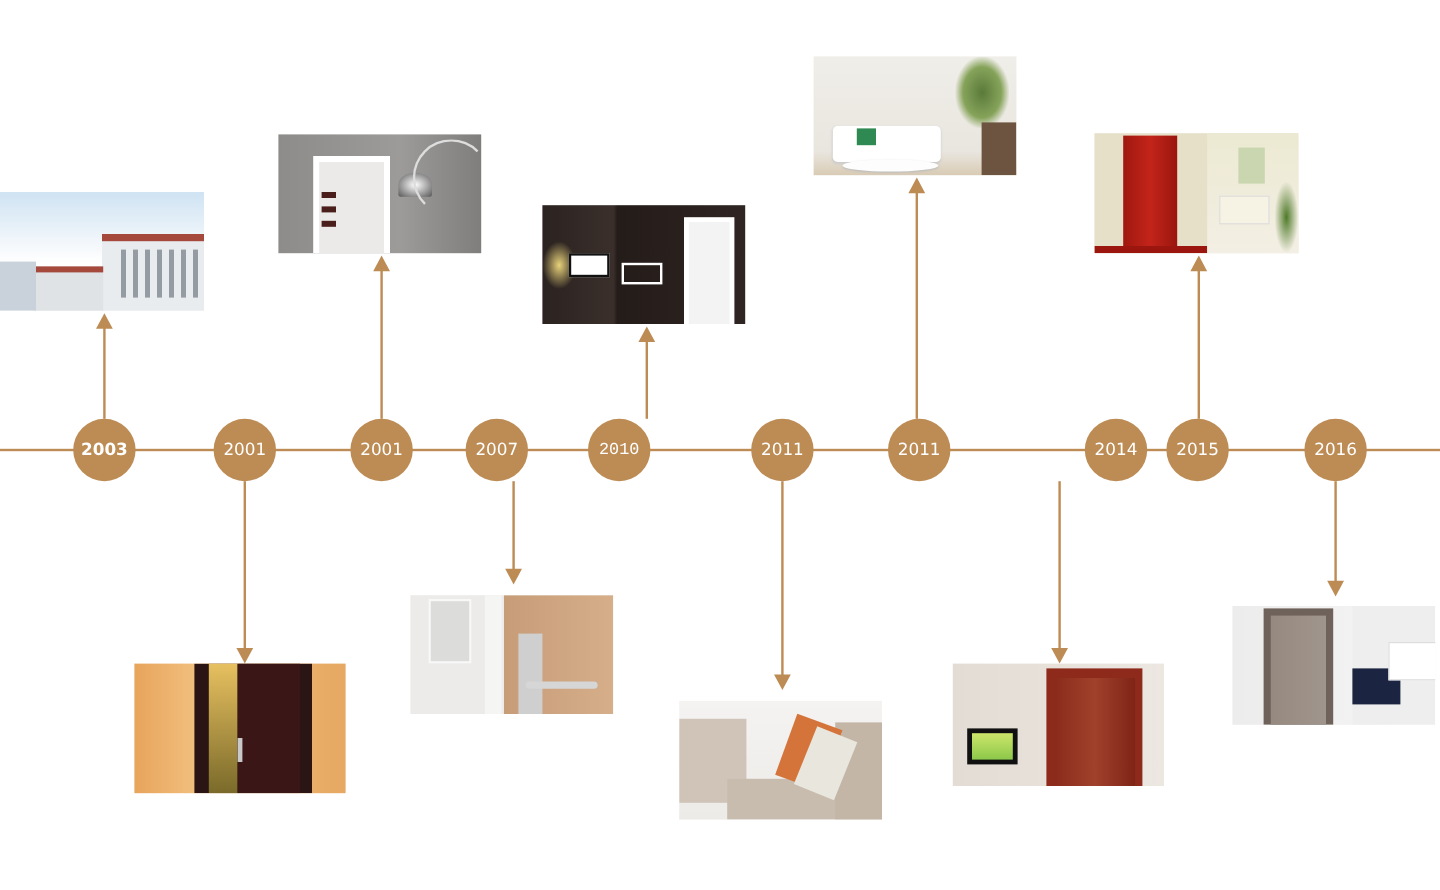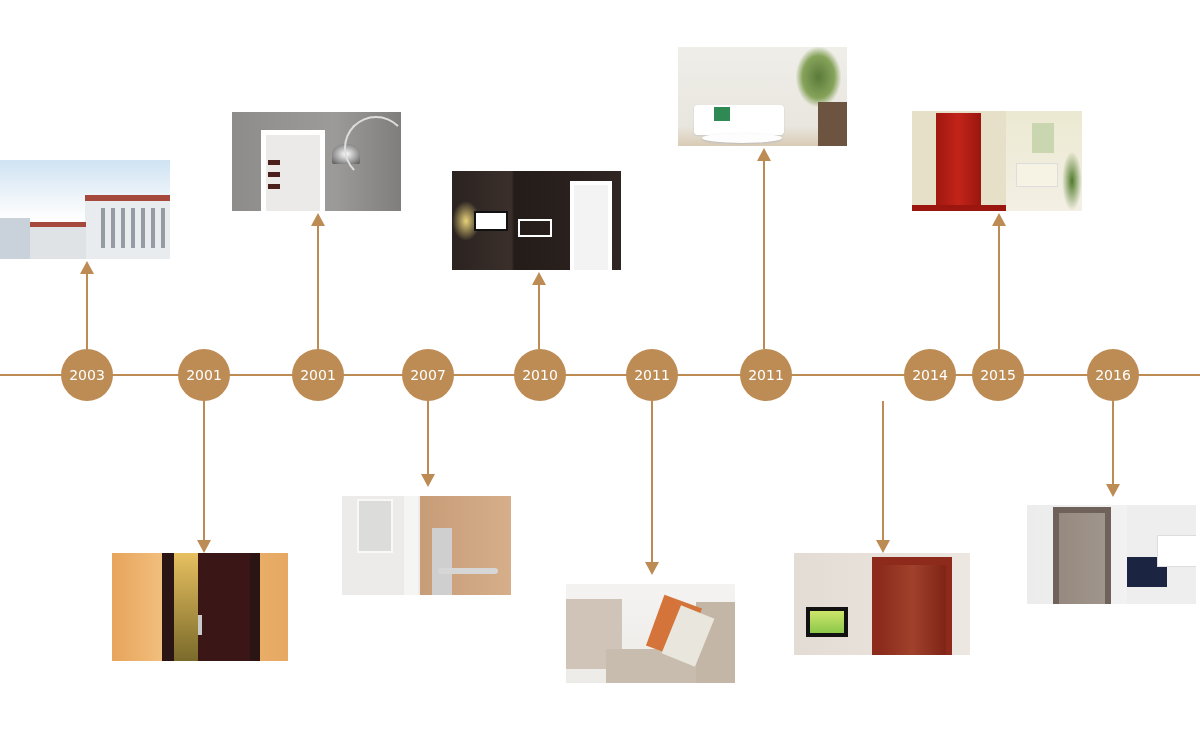--- a/index.html
+++ b/index.html
@@ -19,21 +19,21 @@
 <div class="axis"></div>
 
 <div class="photo" style="left:0;top:160px;width:170px;height:99px;background:linear-gradient(#cfe3f3 0%,#f4f8fb 45%,#ffffff 60%);">
   <div style="left:85px;top:35px;width:85px;height:64px;background:#e9ecef;border-top:6px solid #a4493c;"></div>
   <div style="left:28px;top:62px;width:58px;height:37px;background:#dfe3e6;border-top:5px solid #a4493c;"></div>
   <div style="left:0;top:58px;width:30px;height:41px;background:#c9d2da;"></div>
   <div style="left:95px;top:48px;width:70px;height:40px;background:repeating-linear-gradient(90deg,#e9ecef 0 6px,#5c6670 6px 10px);opacity:.6;"></div>
 </div>
 <div class="vline" style="left:86px;top:272px;height:77px;"></div>
 <div class="arrow-up" style="left:80px;top:261px;"></div>
-<div class="node" style="left:61px;">2003</div>
+<div class="node" style="left:61px;font-weight:bold;">2003</div>
 
 <div class="node" style="left:178px;">2001</div>
 <div class="vline" style="left:203px;top:401px;height:139px;"></div>
 <div class="arrow-down" style="left:197px;top:540px;"></div>
 <div class="photo" style="left:112px;top:553px;width:176px;height:108px;background:linear-gradient(90deg,#e7a45c,#f2c07e 30%,#e6a862);">
   <div style="left:50px;top:0;width:98px;height:108px;background:#2a1414;"></div>
   <div style="left:62px;top:0;width:24px;height:108px;background:linear-gradient(#e7c060,#7a6a2a);"></div>
   <div style="left:86px;top:0;width:52px;height:108px;background:#3b1616;"></div>
   <div style="left:86px;top:62px;width:4px;height:20px;background:#c9c9c9;"></div>
 </div>
@@ -44,41 +44,41 @@
   <div style="left:36px;top:48px;width:12px;height:5px;background:#4a1e1a;"></div>
   <div style="left:36px;top:60px;width:12px;height:5px;background:#4a1e1a;"></div>
   <div style="left:36px;top:72px;width:12px;height:5px;background:#4a1e1a;"></div>
   <div style="left:100px;top:32px;width:28px;height:20px;background:radial-gradient(#fff,#555);border-radius:50% 50% 10% 10%;"></div>
   <div style="left:112px;top:4px;width:60px;height:60px;border:2px solid #ddd;border-radius:50%;border-right-color:transparent;border-bottom-color:transparent;"></div>
 </div>
 <div class="vline" style="left:317px;top:224px;height:125px;"></div>
 <div class="arrow-up" style="left:311px;top:213px;"></div>
 <div class="node" style="left:292px;">2001</div>
 
-<div class="node" style="left:402px;">2007</div>
+<div class="node" style="left:388px;">2007</div>
 <div class="vline" style="left:427px;top:401px;height:74px;"></div>
 <div class="arrow-down" style="left:421px;top:474px;"></div>
 <div class="photo" style="left:342px;top:496px;width:169px;height:99px;background:#ecebe9;">
   <div style="left:15px;top:3px;width:32px;height:50px;background:#dcdcda;border:2px solid #f8f8f8;"></div>
   <div style="left:62px;top:0;width:14px;height:99px;background:#f5f5f4;"></div>
   <div style="left:78px;top:0;width:91px;height:99px;background:linear-gradient(90deg,#c79d78,#d6ae8a);"></div>
   <div style="left:90px;top:32px;width:20px;height:67px;background:#cfcfcf;"></div>
   <div style="left:96px;top:72px;width:60px;height:6px;background:#d6d6d6;border-radius:3px;"></div>
 </div>
 
 <div class="photo" style="left:452px;top:171px;width:169px;height:99px;background:linear-gradient(90deg,#2b2320,#3a2f2b 35%,#241c19 37%,#2f2522);">
   <div style="left:0;top:30px;width:28px;height:40px;background:radial-gradient(#e8d27a,transparent 70%);"></div>
   <div style="left:22px;top:40px;width:30px;height:16px;background:#fff;border:2px solid #111;"></div>
   <div style="left:66px;top:48px;width:30px;height:14px;border:2px solid #fff;"></div>
   <div style="left:118px;top:10px;width:42px;height:89px;background:#fff;"></div>
   <div style="left:122px;top:14px;width:34px;height:85px;background:#f3f3f3;"></div>
 </div>
 <div class="vline" style="left:538px;top:283px;height:66px;"></div>
 <div class="arrow-up" style="left:532px;top:272px;"></div>
-<div class="node" style="left:514px;">2010</div>
+<div class="node" style="left:490px;font-family:Liberation Mono, monospace;">2010</div>
 
 <div class="node" style="left:626px;">2011</div>
 <div class="vline" style="left:651px;top:401px;height:162px;"></div>
 <div class="arrow-down" style="left:645px;top:562px;"></div>
 <div class="photo" style="left:566px;top:584px;width:169px;height:99px;background:linear-gradient(#f4f3f1,#ecebe8);">
   <div style="left:0;top:15px;width:56px;height:70px;background:#cfc4b7;"></div>
   <div style="left:40px;top:65px;width:129px;height:34px;background:#c8bcae;"></div>
   <div style="left:130px;top:18px;width:39px;height:81px;background:#c3b6a7;"></div>
   <div style="left:88px;top:16px;width:40px;height:54px;background:#d4743a;transform:rotate(20deg);"></div>
   <div style="left:104px;top:26px;width:36px;height:52px;background:#e8e6dd;transform:rotate(22deg);"></div>

